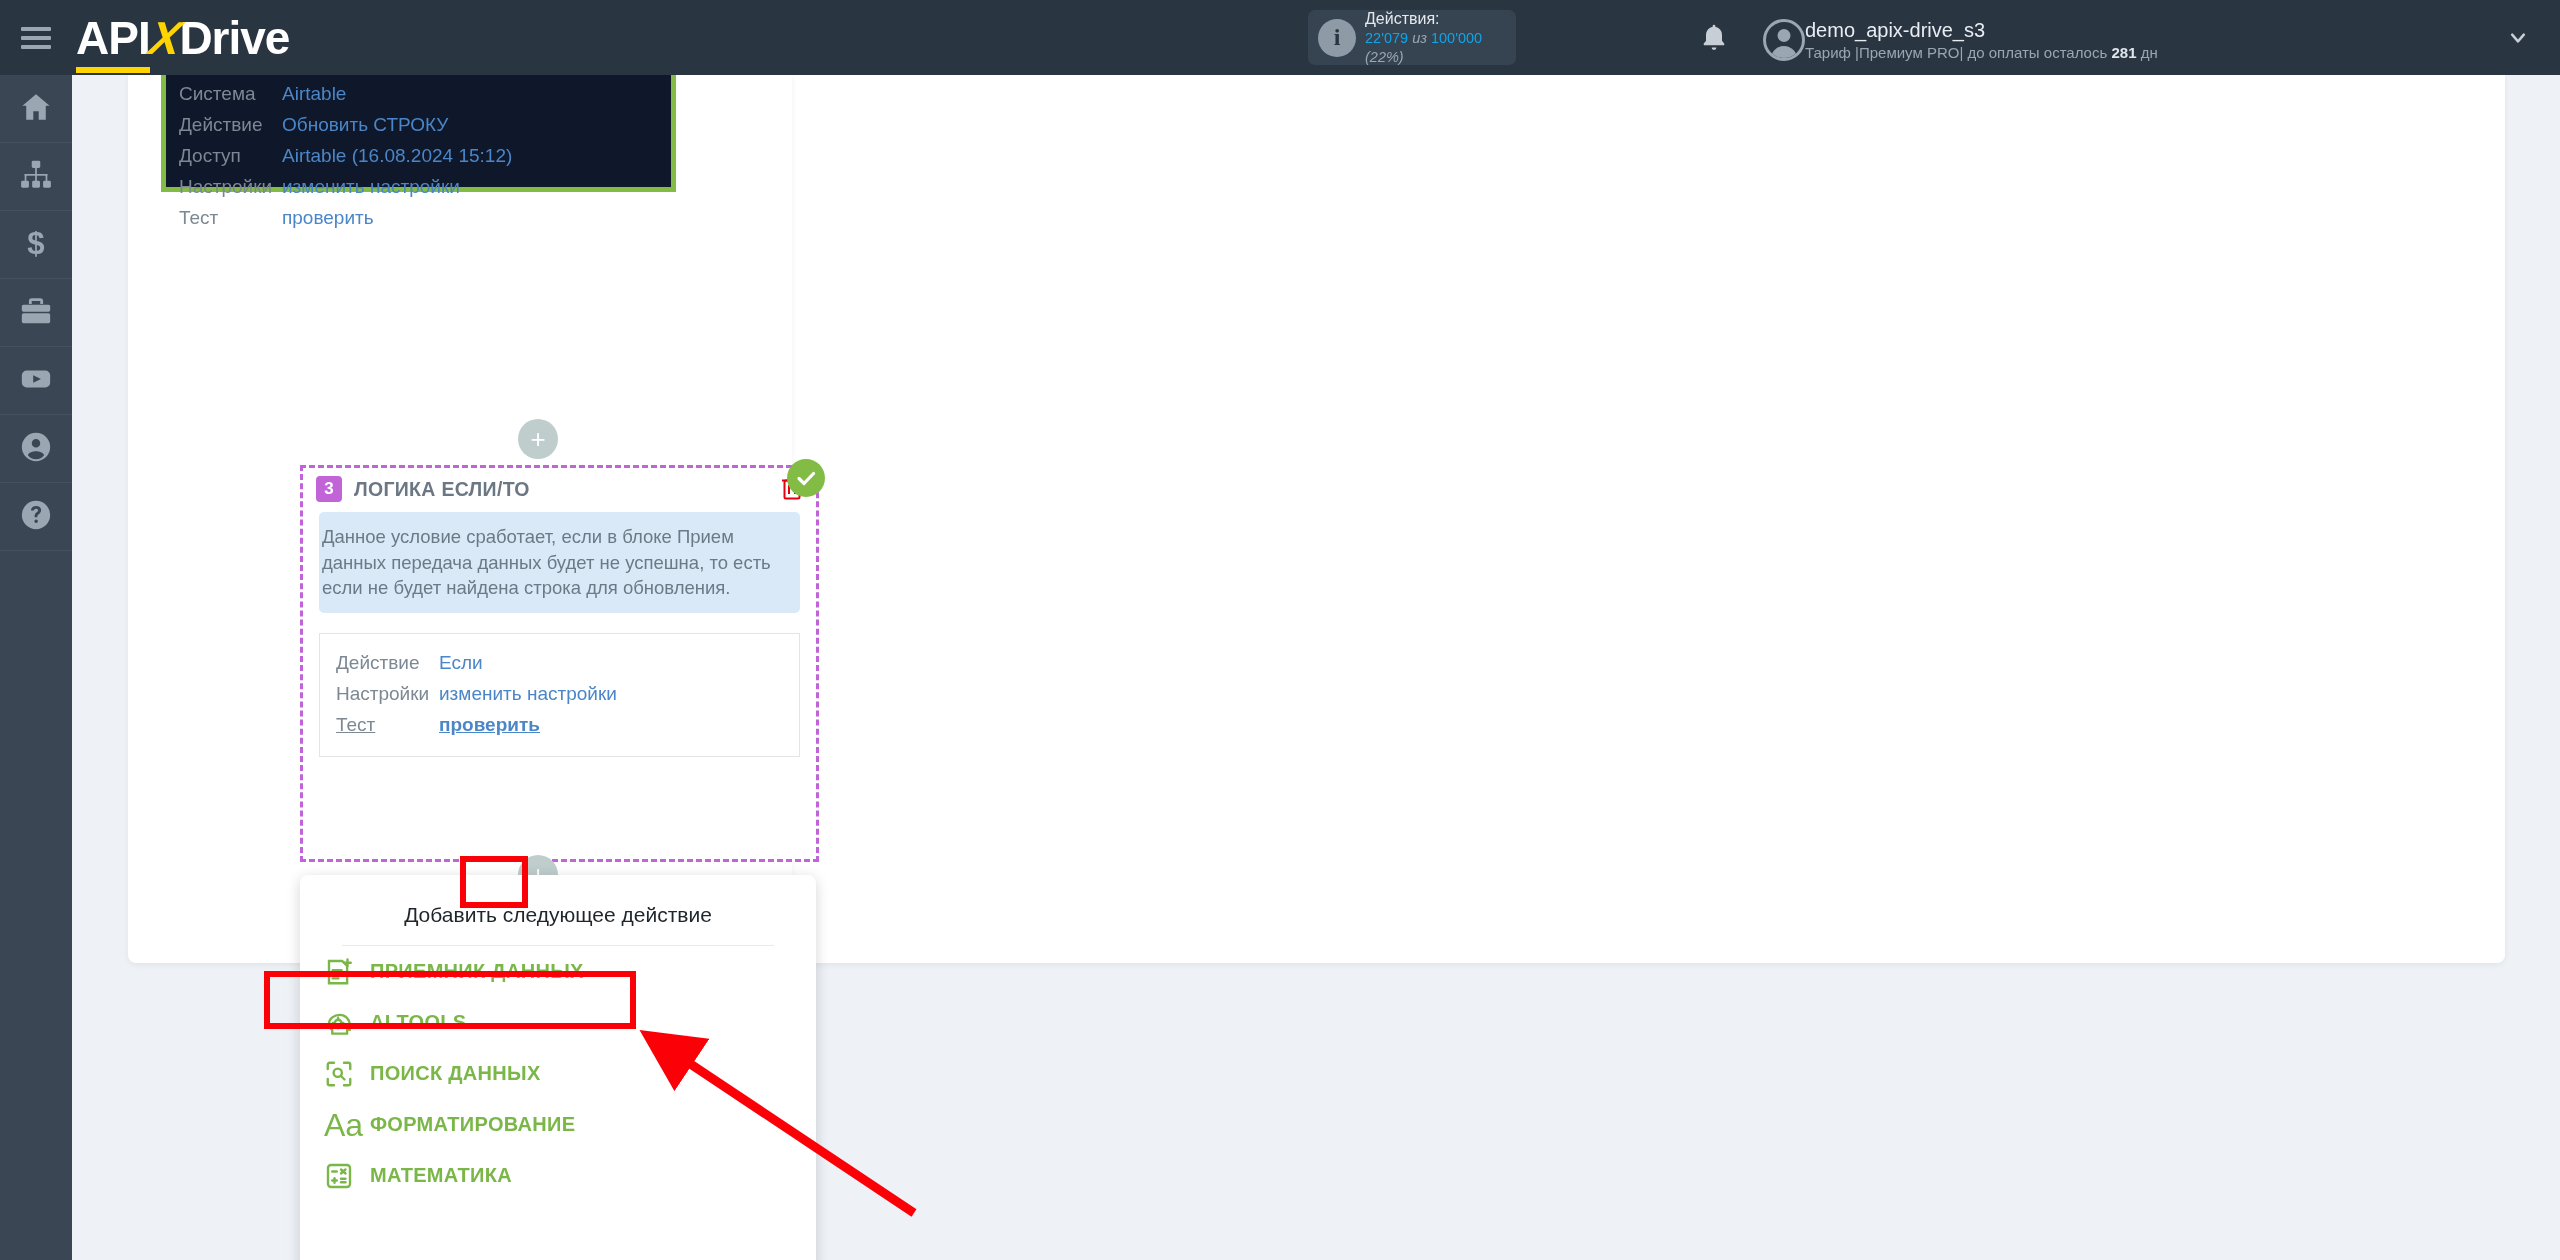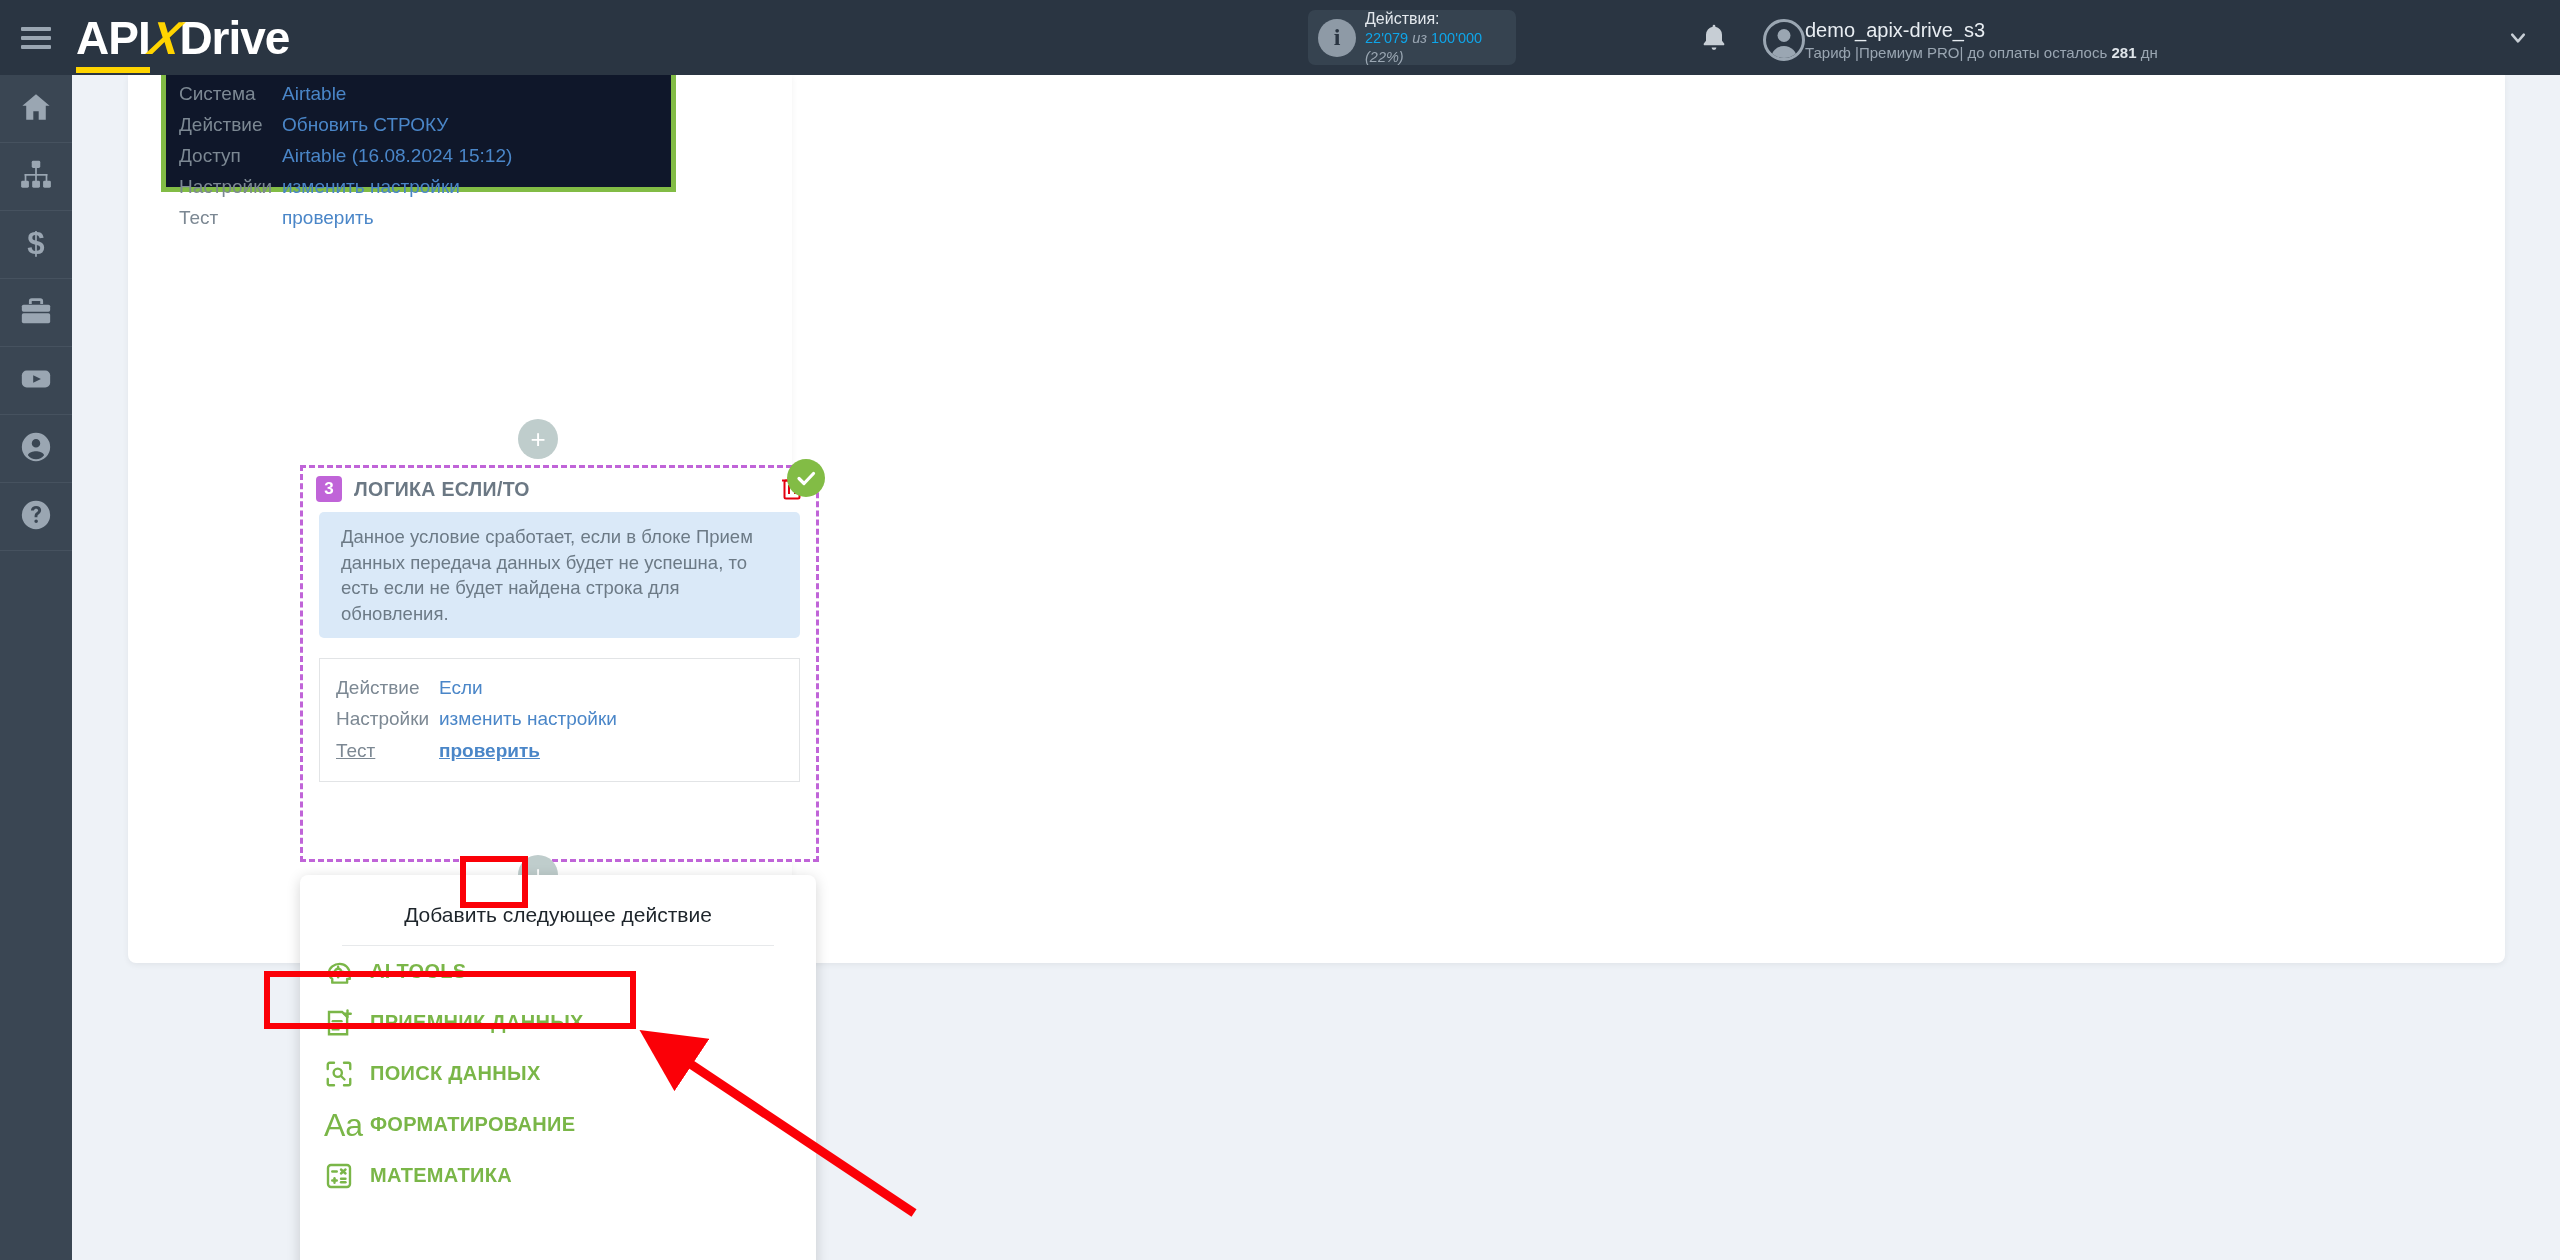--- a/index.html
+++ b/index.html
@@ -109,21 +109,21 @@
   .plus1 { left:390px; top:344px; }
   .plus2 { left:390px; top:780px; }
 
   
   .block3-wrap {
     position:absolute; left:172px; top:390px; width:519px; height:397px;
     border:3px dashed #c064d8; background:#ffffff;
   }
   .infobox {
     margin:10px 16px 0 16px; background:#dae9f8; border-radius:5px;
-    padding:12px 22px; color:#6c7a86; font-size:18.5px; line-height:1.38;
+    padding:12px 3px; color:#6c7a86; font-size:18.5px; line-height:1.38;
   }
   .act-table {
     margin:20px 16px 0 16px; border:1px solid #e2e4e6; background:#fff;
     padding:13px 16px 15px 16px;
   }
   .act-table .kv-row { font-size:19px; line-height:1.65; }
   .act-table .kv-key { width:103px; }
   .underline { text-decoration:underline; }
   .bold-link { font-weight:bold; color:#4a86c8; text-decoration:underline; cursor:pointer; }
 
@@ -366,44 +366,44 @@
       <div class="plus plus2">
         <span>+</span>
       </div>
 
       <div class="dropdown">
         <div class="dd-title">Добавить следующее действие</div>
         <div class="dd-sep"></div>
 
         <div class="dd-item">
           <span class="dd-icon">
+            <svg width="30" height="30" viewBox="0 0 24 24" fill="none" stroke="#7ab648" stroke-width="1.9" stroke-linecap="round">
+              <path d="M4 3.2h10.5l4 4V21H4z"></path>
+              <line x1="7" y1="10.5" x2="14" y2="10.5"></line>
+              <line x1="7" y1="13.8" x2="14" y2="13.8"></line>
+              <line x1="7" y1="17.1" x2="11.5" y2="17.1"></line>
+              <line x1="18.8" y1="2" x2="18.8" y2="7.2"></line>
+              <line x1="16.2" y1="4.6" x2="21.4" y2="4.6"></line>
+            </svg>
+          </span>
+          <span class="dd-label">ПРИЕМНИК ДАННЫХ</span>
+        </div>
+
+        <div class="dd-item">
+          <span class="dd-icon">
             <svg width="30" height="30" viewBox="0 0 24 24" fill="none" stroke="#7ab648" stroke-width="1.9" stroke-linecap="round" stroke-linejoin="round">
               <path d="M18.5 20.5v-3h2.1v-3.6c0-5-3.6-8.4-8-8.4S4 8.6 4 12.6c0 2.4 1.2 3.9 2.6 4.9v3z"></path>
               <circle cx="11.3" cy="12" r="2.6"></circle>
               <line x1="11.3" y1="7.8" x2="11.3" y2="9.4"></line>
               <line x1="11.3" y1="14.6" x2="11.3" y2="16.2"></line>
               <line x1="7.1" y1="12" x2="8.7" y2="12"></line>
               <line x1="13.9" y1="12" x2="15.5" y2="12"></line>
             </svg>
           </span>
           <span class="dd-label">AI TOOLS</span>
-        </div>
-
-        <div class="dd-item">
-          <span class="dd-icon">
-            <svg width="30" height="30" viewBox="0 0 24 24" fill="none" stroke="#7ab648" stroke-width="1.9" stroke-linecap="round">
-              <path d="M4 3.2h10.5l4 4V21H4z"></path>
-              <line x1="7" y1="10.5" x2="14" y2="10.5"></line>
-              <line x1="7" y1="13.8" x2="14" y2="13.8"></line>
-              <line x1="7" y1="17.1" x2="11.5" y2="17.1"></line>
-              <line x1="18.8" y1="2" x2="18.8" y2="7.2"></line>
-              <line x1="16.2" y1="4.6" x2="21.4" y2="4.6"></line>
-            </svg>
-          </span>
-          <span class="dd-label">ПРИЕМНИК ДАННЫХ</span>
         </div>
 
         <div class="dd-item">
           <span class="dd-icon">
             <svg width="30" height="30" viewBox="0 0 24 24" fill="none" stroke="#7ab648" stroke-width="1.9" stroke-linecap="round" stroke-linejoin="round">
               <path d="M3 8V4.5A1.5 1.5 0 0 1 4.5 3H8"></path>
               <path d="M16 3h3.5A1.5 1.5 0 0 1 21 4.5V8"></path>
               <path d="M21 16v3.5a1.5 1.5 0 0 1-1.5 1.5H16"></path>
               <path d="M8 21H4.5A1.5 1.5 0 0 1 3 19.5V16"></path>
               <circle cx="11" cy="11" r="3.3"></circle>

